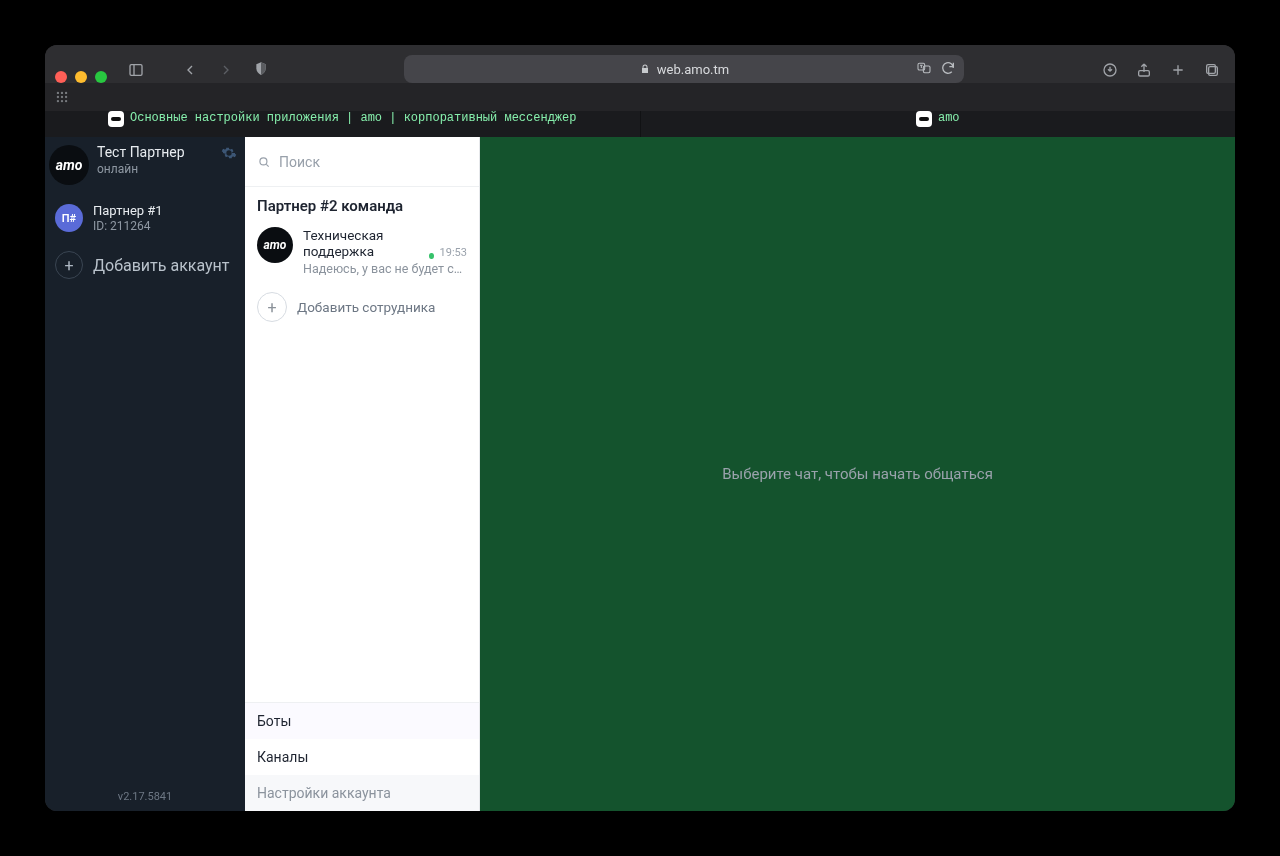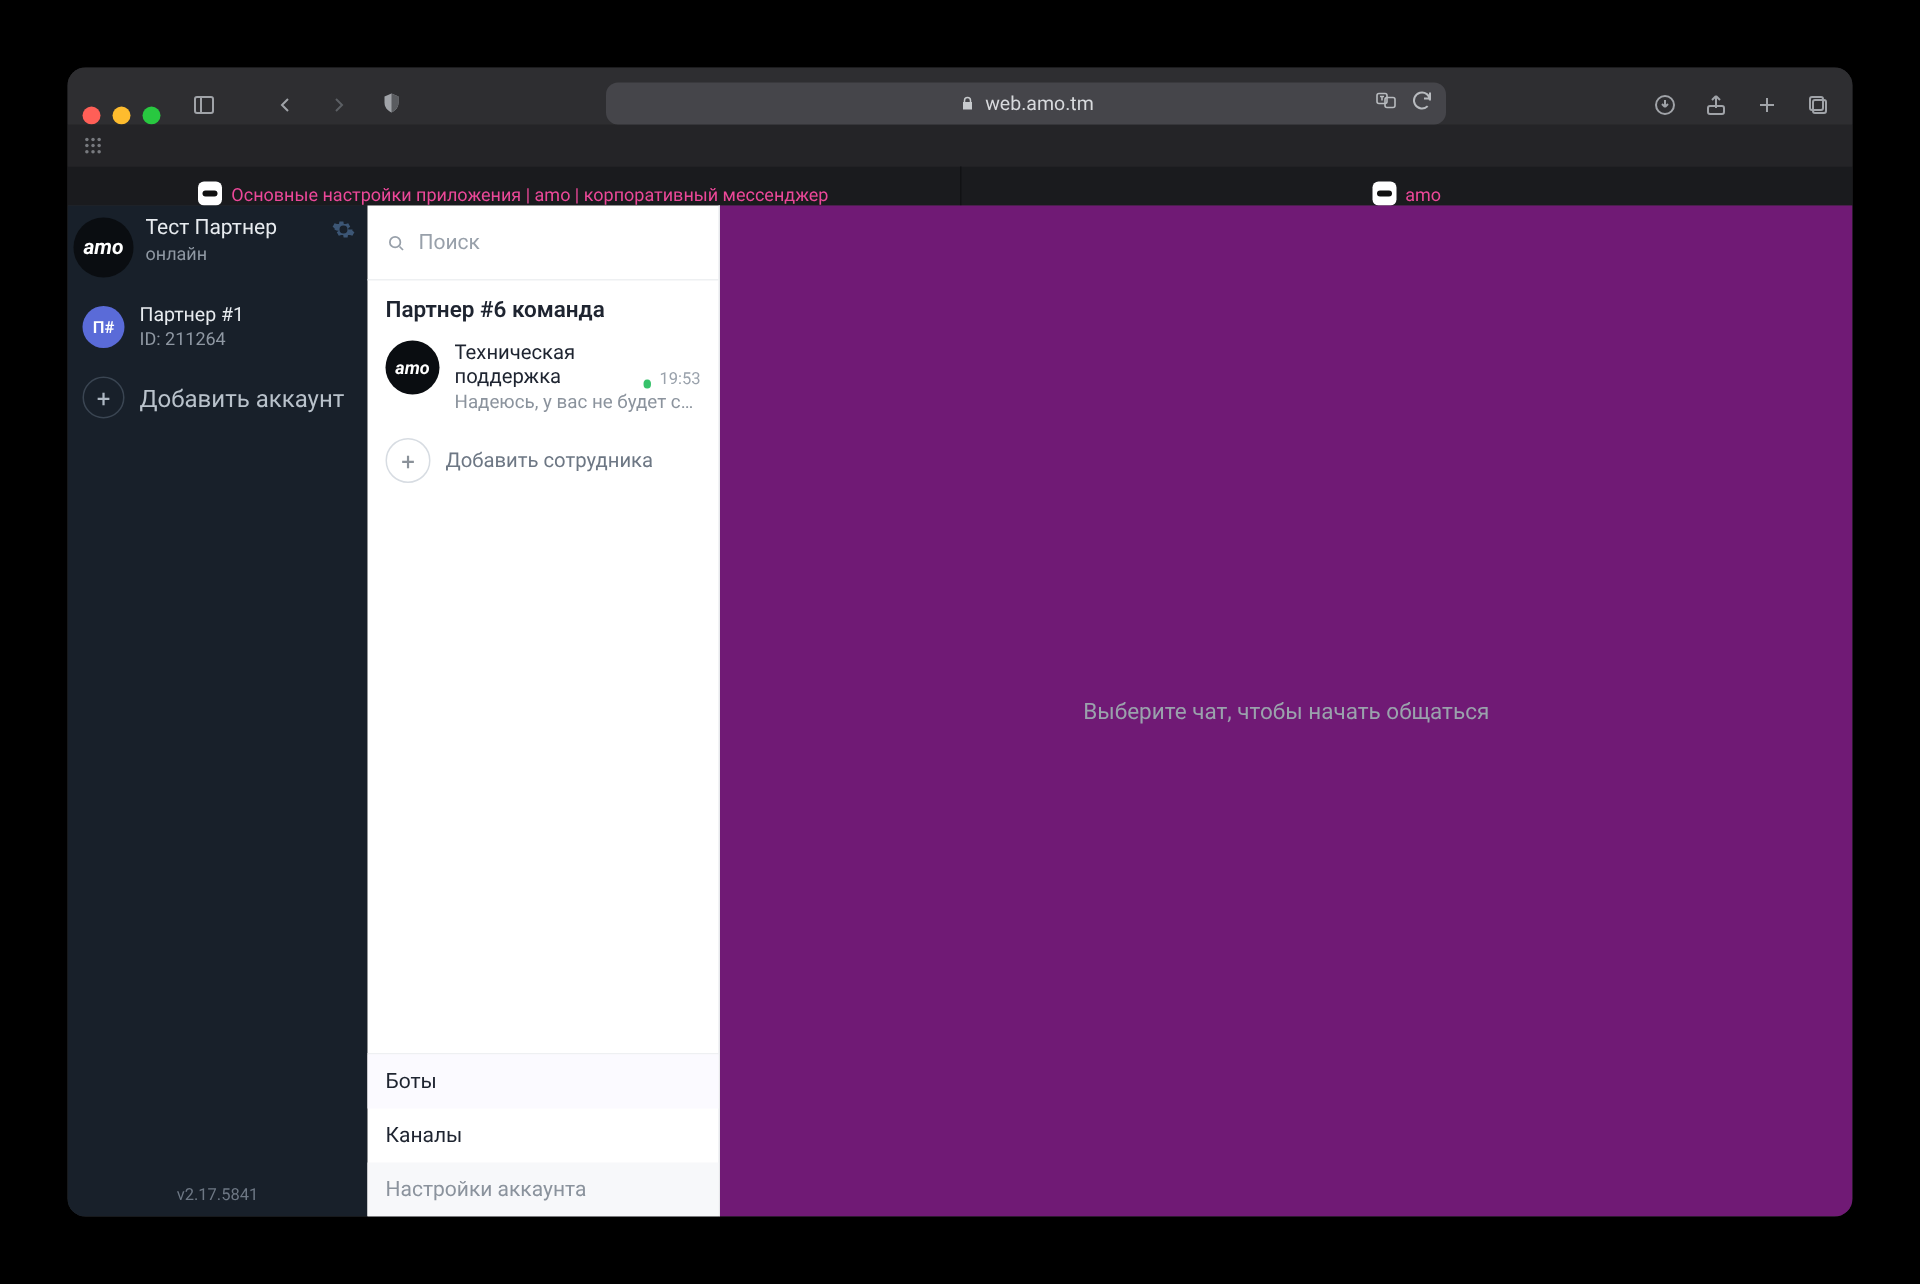--- a/index.html
+++ b/index.html
@@ -73,23 +73,24 @@
   .favbar .grid-icon { width:14px; height:14px; opacity:.8; }
 
   
   .tabstrip {
     height:26px; background:#1a1b1e;
     display:flex;
     font-size:12px;
   }
   .tab {
     flex:1;
-    display:flex; align-items:flex-end; justify-content:center; gap:6px;
-    color:#ec4899;
+    display:flex; align-items:flex-start; justify-content:center; gap:6px;
+    color:#86efac;
     border-right:1px solid #111214;
+    font-family:Liberation Mono, monospace;
   }
   .tab:last-child{ border-right:none; }
   .tab .tab-ico {
     width:16px; height:16px; border-radius:4px; background:#fff;
     display:flex; align-items:center; justify-content:center;
     font-size:11px; color:#111;
   }
   .tab .tab-ico .bar{ width:10px; height:4px; background:#111; border-radius:2px; }
   .tab .txt { white-space:nowrap; overflow:hidden; text-overflow:ellipsis; }
 
@@ -181,21 +182,21 @@
 
   .chatlist-spacer { flex:1; }
   .list-footer { border-top:1px solid #eef0f2; }
   .lf-item { padding:10px 12px; font-size:14px; color:#1e2430; }
   .lf-item.muted { color:#8b939d; background:#f7f8fa; }
   .lf-item.mid { background:#fbfaff; }
 
   
   .main {
     flex:1; display:flex; align-items:center; justify-content:center;
-    background:#701a75; color:#9aa2ac; font-size:15px;
+    background:#14532d; color:#9aa2ac; font-size:15px;
   }
 </style>
 </head>
 <body>
 
 <div class="window">
 
   <div class="toolbar">
     <div class="traffic">
       <div class="dot red"></div>
@@ -343,21 +344,21 @@
 
     <section class="chatlist">
       <div class="search">
         <svg viewBox="0 0 24 24" fill="none" stroke="currentColor" stroke-width="2">
             <circle cx="11" cy="11" r="6"></circle>
             <line x1="20" y1="20" x2="16" y2="16"></line>
           </svg>
         <span>Поиск</span>
       </div>
 
-      <div class="team-title">Партнер #6 команда</div>
+      <div class="team-title">Партнер #2 команда</div>
 
       <div class="chat-item">
         <div class="av">amo</div>
         <div style="flex:1; min-width:0;">
           <div class="chat-row">
             <span class="chat-name">Техническая поддержка</span>
             <span class="dot-green"></span>
             <span class="chat-time">19:53</span>
           </div>
           <div class="chat-preview">Надеюсь, у вас не будет слож…</div>

